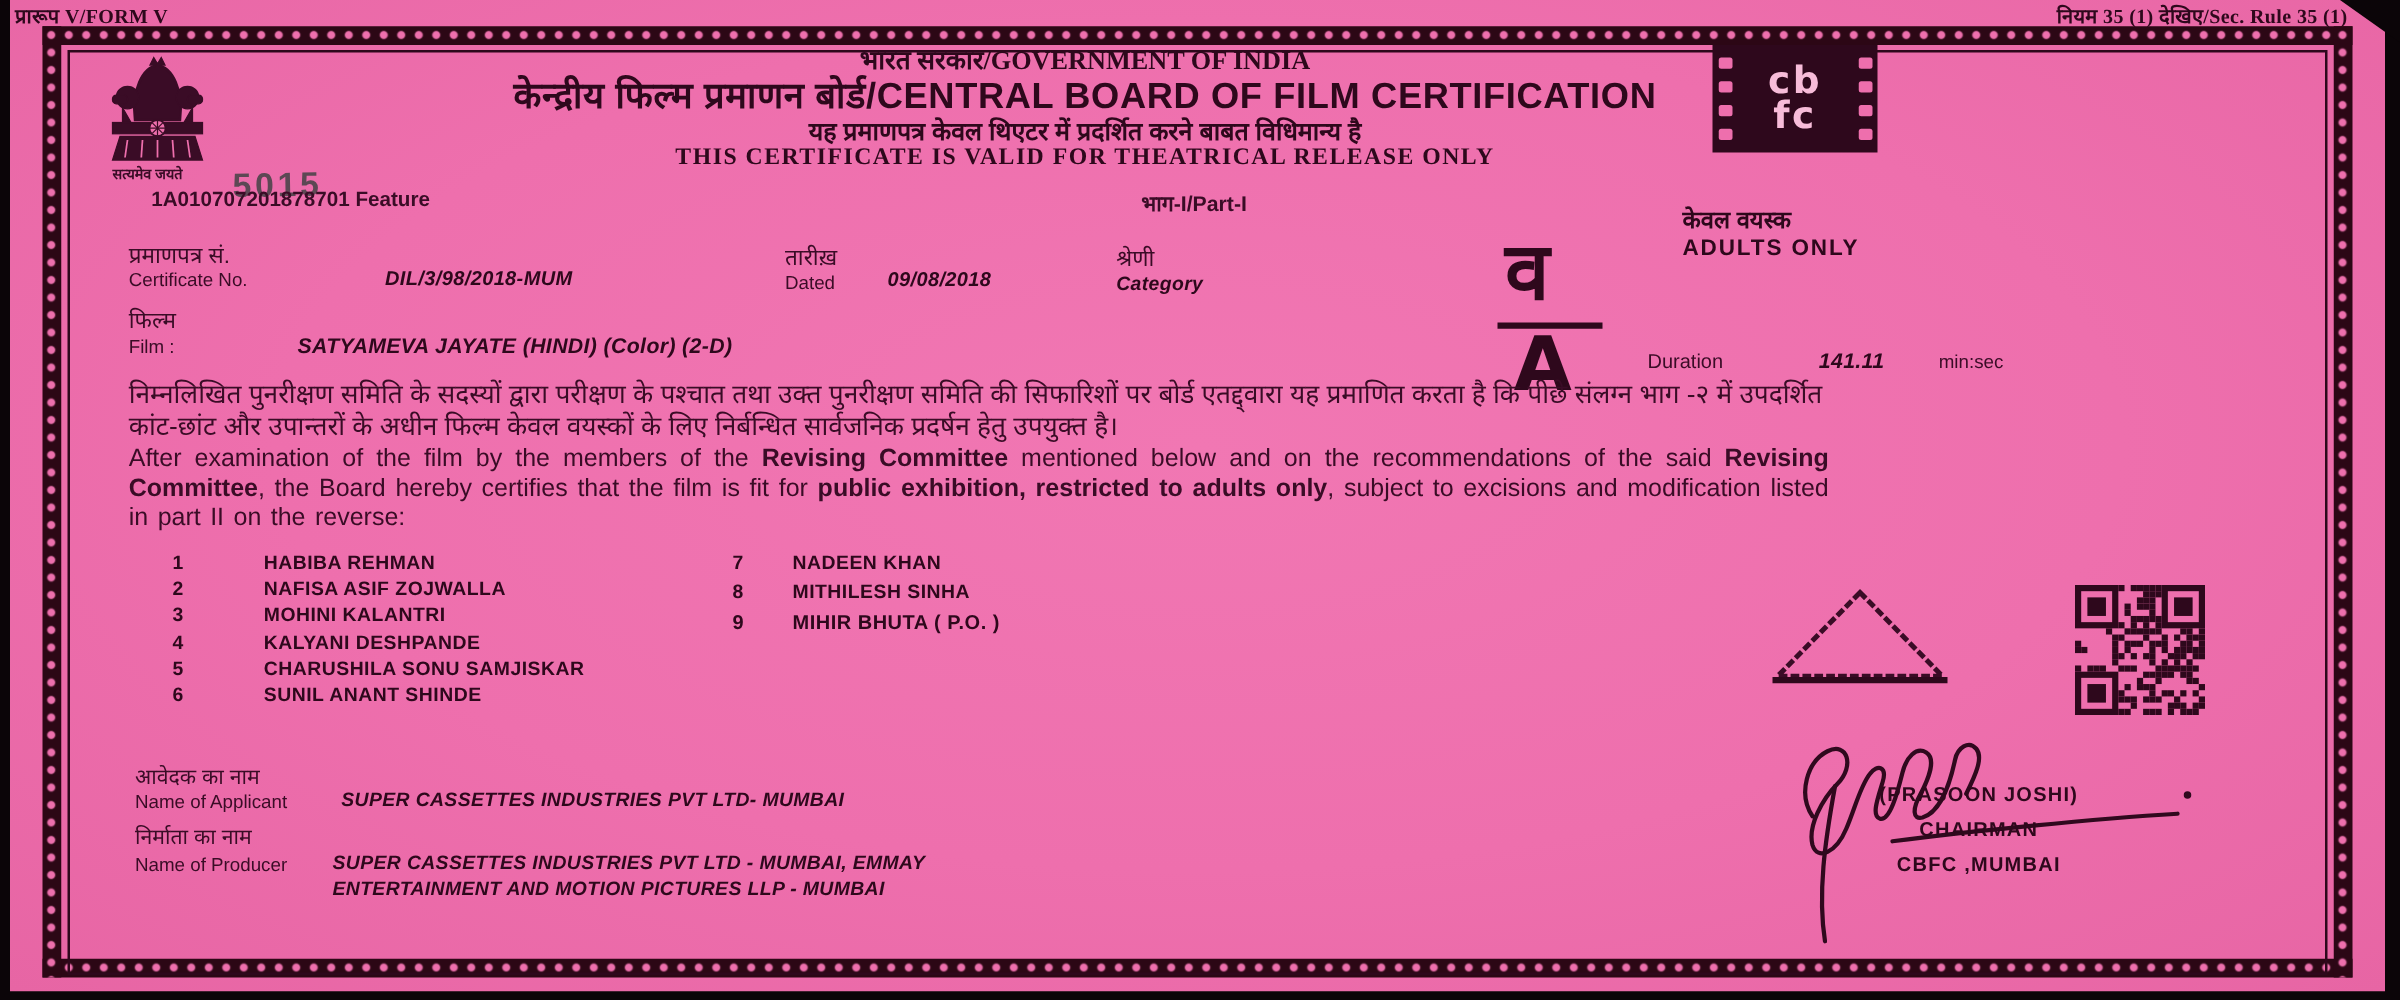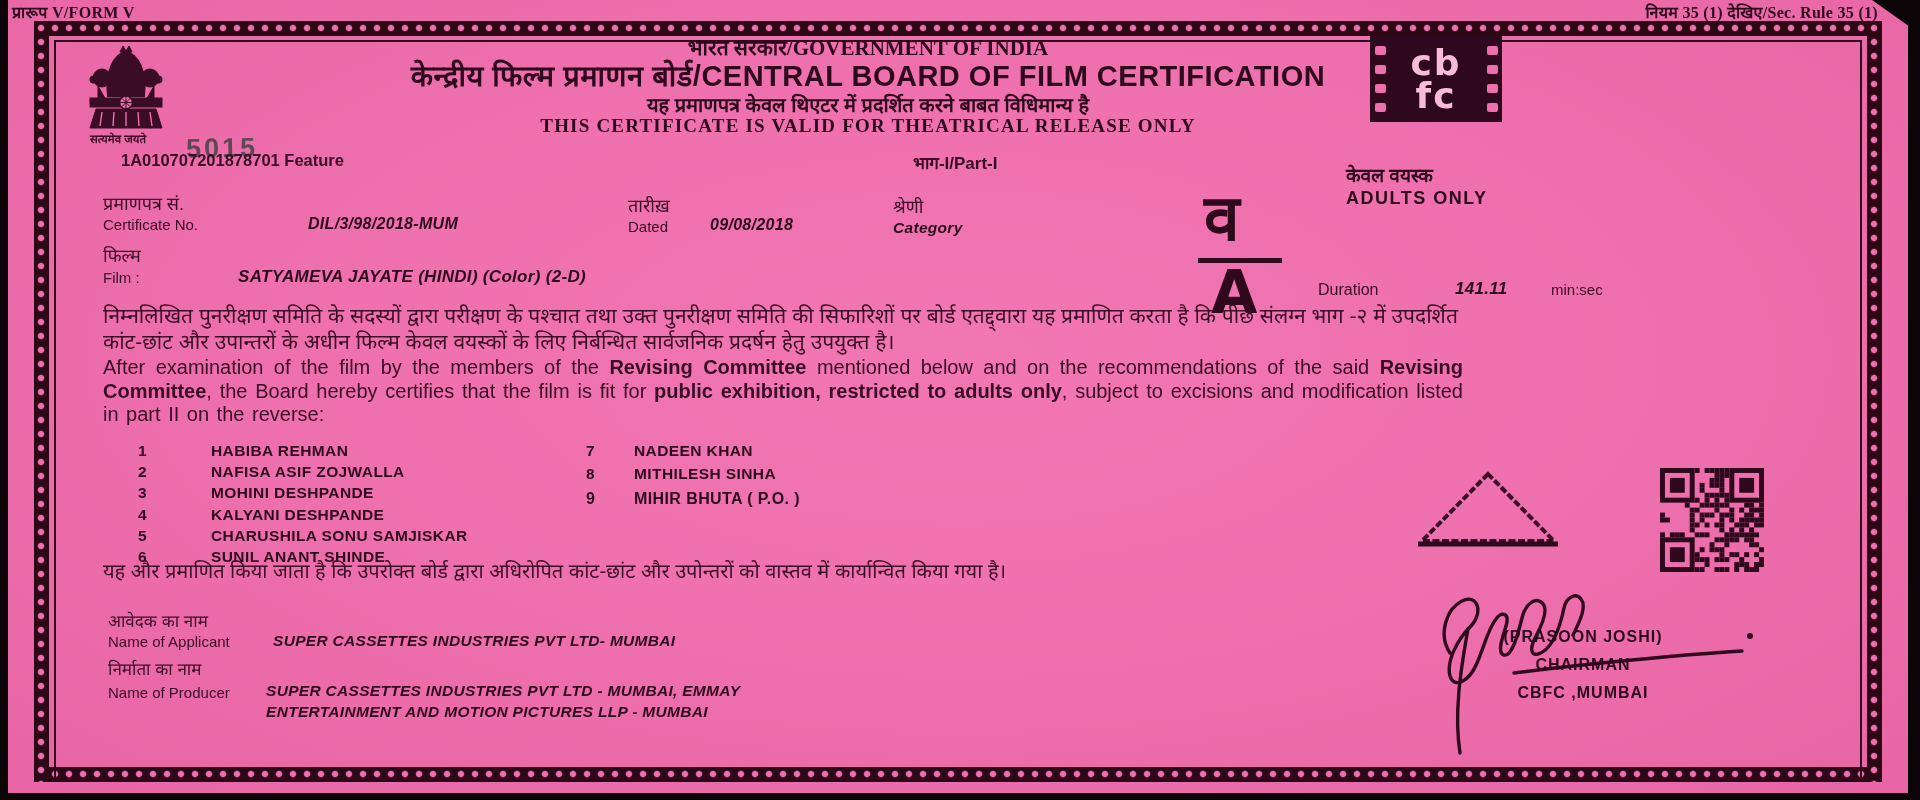--- a/index.html
+++ b/index.html
@@ -25,21 +25,21 @@
   .hdr{left:250px;width:1220px;text-align:center;color:var(--ink2);}
   .h1{top:33px;font-size:21px;font-weight:bold;}
   .h2{top:55px;font-size:29px;font-weight:bold;letter-spacing:.5px;}
   .h3{top:91px;font-size:20px;font-weight:bold;}
   .h4{top:115px;font-size:19px;font-weight:bold;letter-spacing:1.2px;}
   
   .cbfc{left:1362px;top:36px;width:132px;height:86px;background:var(--ink2);display:flex;align-items:stretch;}
   .sprockets{width:20px;display:flex;flex-direction:column;justify-content:space-evenly;align-items:center;}
   .sprockets i{display:block;width:11px;height:9px;background:var(--paper);border-radius:2px;}
   .cbfc-center{flex:1;display:flex;flex-direction:column;align-items:center;justify-content:center;
-    color:#f7bcd9;font-weight:bold;font-size:36px;line-height:.92;letter-spacing:2px;font-family:"DejaVu Sans",sans-serif;}
+    color:#f7bcd9;font-weight:bold;font-size:30px;line-height:.92;letter-spacing:2px;font-family:"DejaVu Sans",sans-serif;}
   
   .stamp{left:178px;top:133px;font-size:27px;font-weight:bold;color:var(--stamp);letter-spacing:3px;transform:rotate(-1deg);opacity:.95;}
   .serialno{left:113px;top:151px;font-size:16.5px;font-weight:bold;}
   .part{left:905px;top:151px;font-size:17px;font-weight:bold;}
   
   .lab-hi{font-size:18px;}
   .lab-en{font-size:15px;}
   .val{font-weight:bold;font-size:16px;letter-spacing:.3px;color:var(--ink2);font-style:italic;}
   
   .sym{font-weight:bold;color:var(--ink2);font-family:"DejaVu Sans",sans-serif;}
@@ -176,21 +176,21 @@
       <div class="member-row">
         <span class="num">1</span>
         <span class="name">HABIBA REHMAN</span>
       </div>
       <div class="member-row">
         <span class="num">2</span>
         <span class="name">NAFISA ASIF ZOJWALLA</span>
       </div>
       <div class="member-row">
         <span class="num">3</span>
-        <span class="name">MOHINI DESHPANDE</span>
+        <span class="name">MOHINI KALANTRI</span>
       </div>
       <div class="member-row">
         <span class="num">4</span>
         <span class="name">KALYANI DESHPANDE</span>
       </div>
       <div class="member-row">
         <span class="num">5</span>
         <span class="name">CHARUSHILA SONU SAMJISKAR</span>
       </div>
       <div class="member-row">
@@ -364,21 +364,20 @@
       <rect x="1" y="1" width="5" height="5" fill="#ee6fad"></rect>
       <rect x="2" y="2" width="3" height="3" fill="#2e081c"></rect>
       <rect x="14" y="0" width="7" height="7" fill="#2e081c"></rect>
       <rect x="15" y="1" width="5" height="5" fill="#ee6fad"></rect>
       <rect x="16" y="2" width="3" height="3" fill="#2e081c"></rect>
       <rect x="0" y="14" width="7" height="7" fill="#2e081c"></rect>
       <rect x="1" y="15" width="5" height="5" fill="#ee6fad"></rect>
       <rect x="2" y="16" width="3" height="3" fill="#2e081c"></rect>
     </svg>
 
-  <div class="abs cert-hi">यह और प्रमाणित किया जाता है कि उपरोक्त बोर्ड द्वारा अधिरोपित कांट-छांट और उपोन्तरों को वास्तव में कार्यान्वित किया गया है।</div>
 
   <div class="abs lab-hi" style="left:100px;top:609px;font-size:17px;">आवेदक का नाम</div>
   <div class="abs lab-en" style="left:100px;top:633px;">Name of Applicant</div>
   <div class="abs val" style="left:265px;top:632px;font-size:15.5px;">SUPER CASSETTES INDUSTRIES PVT LTD- MUMBAI</div>
 
   <div class="abs lab-hi" style="left:100px;top:657px;font-size:17px;">निर्माता का नाम</div>
   <div class="abs lab-en" style="left:100px;top:684px;">Name of Producer</div>
   <div class="abs val" style="left:258px;top:682px;font-size:15.5px;">SUPER CASSETTES INDUSTRIES PVT LTD - MUMBAI, EMMAY</div>
   <div class="abs val" style="left:258px;top:703px;font-size:15.5px;">ENTERTAINMENT AND MOTION PICTURES LLP - MUMBAI</div>
 

